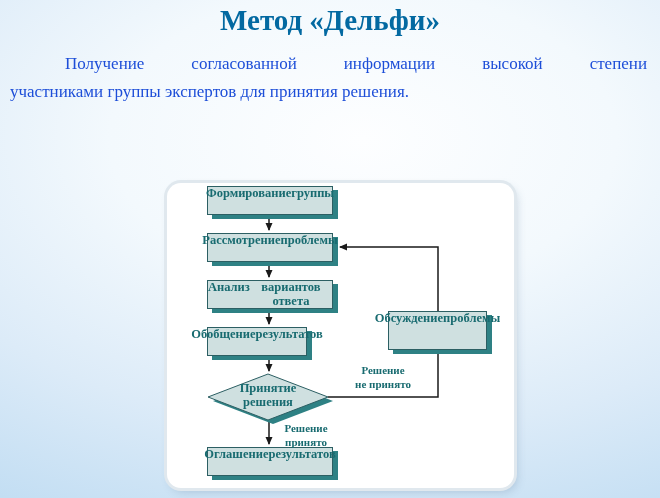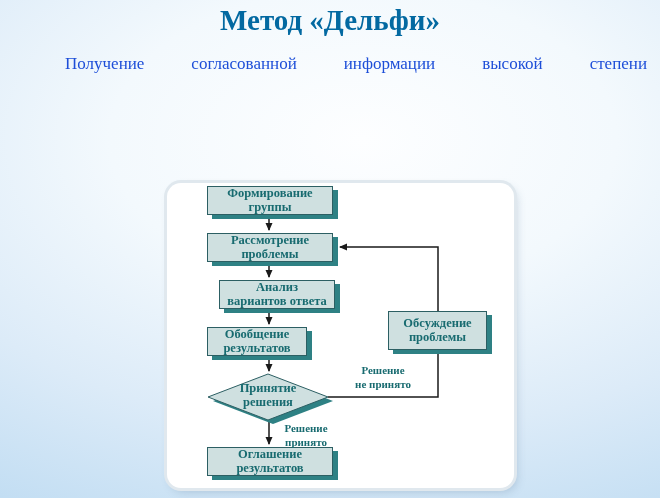--- a/index.html
+++ b/index.html
@@ -22,21 +22,21 @@
   .panel{
     position:absolute;left:167px;top:183px;width:347px;height:305px;
     background:#ffffff;border-radius:14px;
     box-shadow:0 0 0 3px #e0e8ee, 3px 4px 9px rgba(100,130,160,0.30);
   }
   .connectors{position:absolute;left:0;top:0;z-index:1;}
   .node{
     position:absolute;z-index:2;box-sizing:border-box;
     background:#cfe0e0;border:1px solid #2c5f63;
     box-shadow:5px 4px 0 0 #2e8184;
-    display:flex;flex-direction:column;justify-content:center;
+    display:flex;flex-direction:row;justify-content:center;
     text-align:center;color:#186b70;font-weight:bold;
     font-size:12.5px;line-height:13.5px;
   }
   .nline{display:block;}
   .flabel{
     position:absolute;z-index:2;text-align:center;
     color:#186b70;font-weight:bold;font-size:11px;line-height:13.5px;
   }
   .diamond-text{
     position:absolute;z-index:2;text-align:center;
@@ -44,20 +44,21 @@
   }
 </style>
 </head>
 <body>
 
 <h1 class="title">Метод «Дельфи»</h1>
 
 <div class="content">
   <div class="para">
     <div class="line indent just">Получение согласованной информации высокой степени</div>
+    <div class="line">участниками группы экспертов для принятия решения.</div>
   </div>
 </div>
 
 <div class="panel">
 
   <svg class="connectors" width="347" height="305" viewBox="0 0 347 305">
     <defs>
       <marker id="ah" markerUnits="userSpaceOnUse" markerWidth="9" markerHeight="9" refX="7" refY="3.5" orient="auto">
         <path d="M0,0 L8,3.5 L0,7 Z" fill="#1a1a1a"></path>
       </marker>
@@ -78,21 +79,21 @@
   <div class="node" style="left:40px;top:3px;width:126px;height:29px">
     <span class="nline">Формирование</span>
     <span class="nline">группы</span>
   </div>
 
   <div class="node" style="left:40px;top:50px;width:126px;height:29px">
     <span class="nline">Рассмотрение</span>
     <span class="nline">проблемы</span>
   </div>
 
-  <div class="node" style="left:52px;top:97px;width:116px;height:29px">
+  <div class="node" style="left:40px;top:97px;width:126px;height:29px">
     <span class="nline">Анализ</span>
     <span class="nline">вариантов ответа</span>
   </div>
 
   <div class="node" style="left:40px;top:144px;width:100px;height:29px">
     <span class="nline">Обобщение</span>
     <span class="nline">результатов</span>
   </div>
 
   <div class="diamond-text" style="left:55px;top:199px;width:92px">

